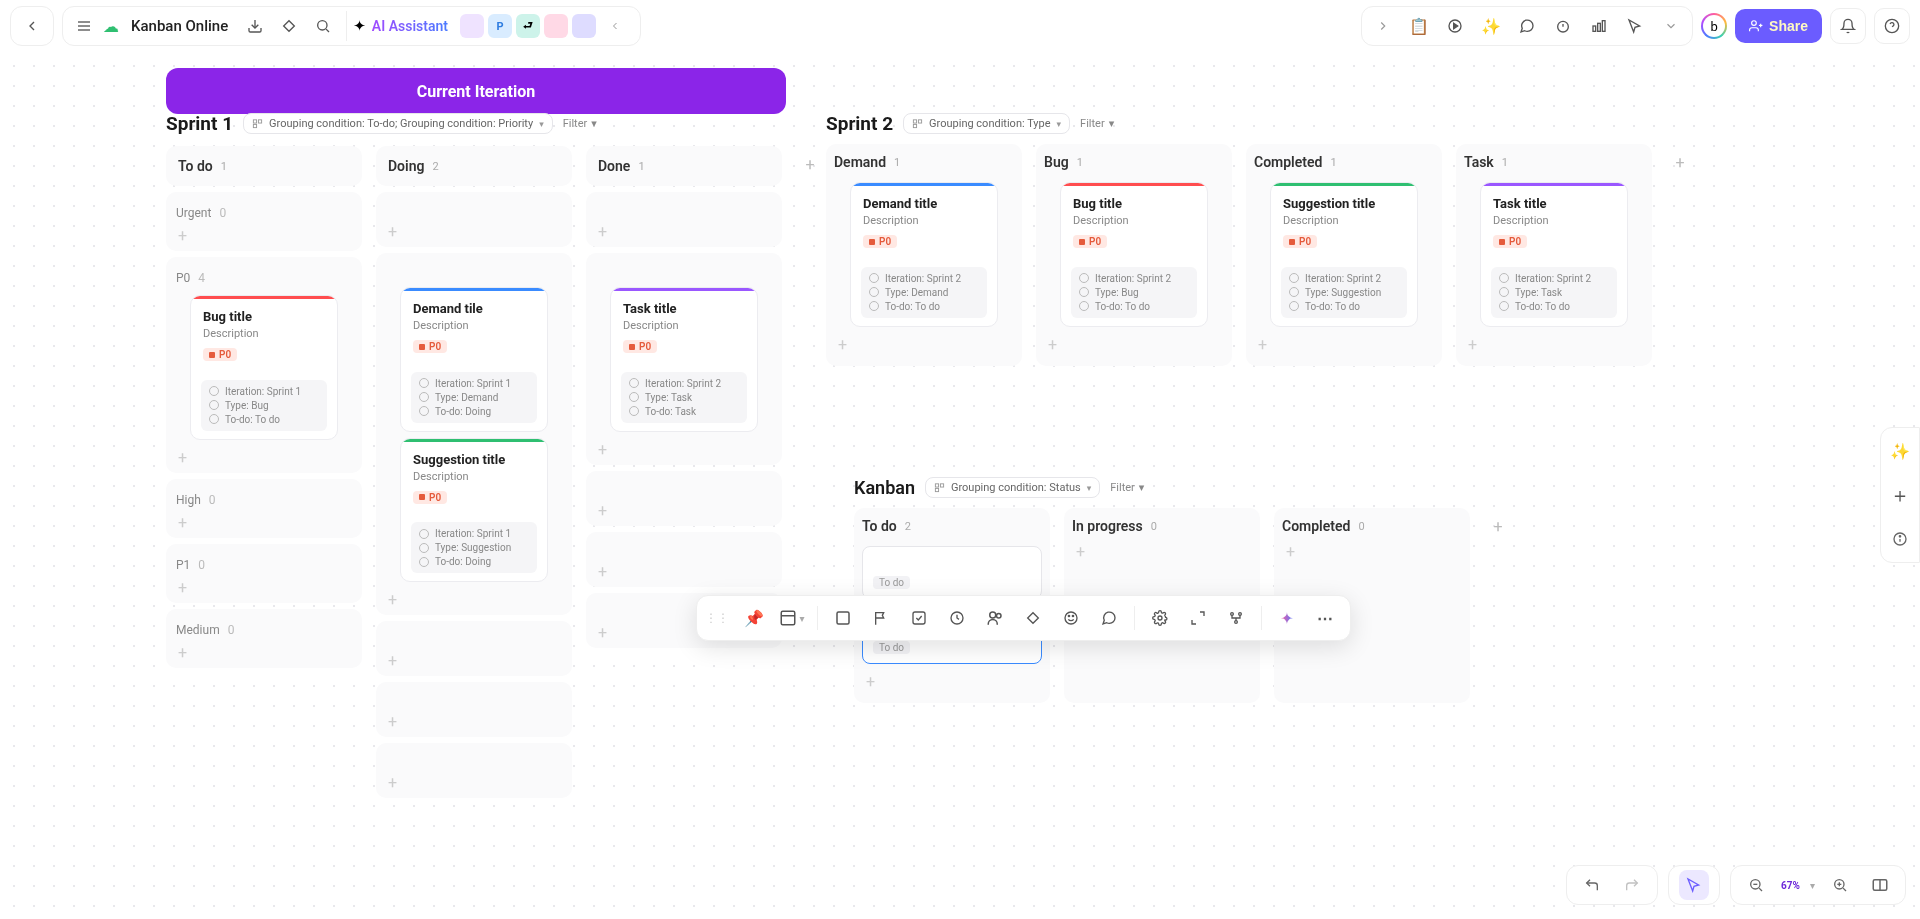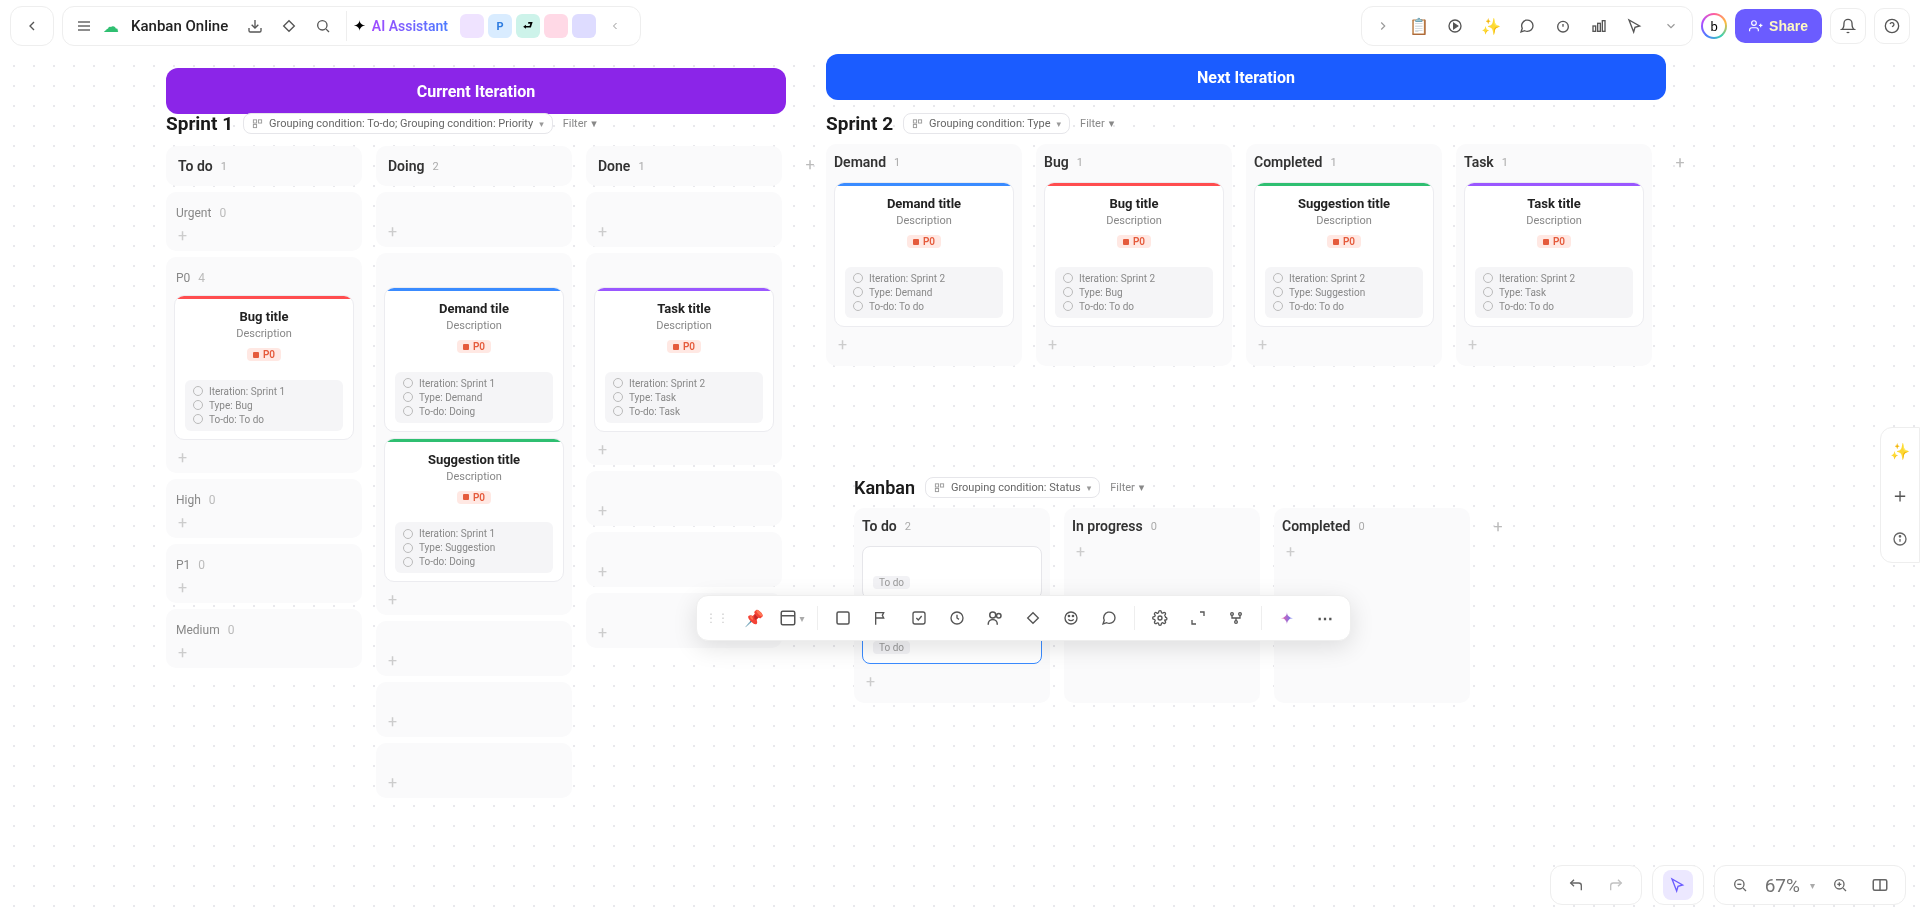--- a/index.html
+++ b/index.html
@@ -42,21 +42,21 @@
   
   .board { position:absolute; display:flex; gap:14px; }
   .col { width:196px; background:#fafafb; border-radius:10px; padding:10px 8px; display:flex; flex-direction:column; }
   .col-header { display:flex; align-items:center; gap:8px; font-size:14px; font-weight:600; color:#333; padding-bottom:6px;}
   .col-count { font-size:11px; color:#aaa; font-weight:400;}
   .section-label { font-size:12px; color:#888; padding:6px 2px 4px; display:flex; gap:8px; align-items:center;}
   .section-count { color:#bbb; }
   .add-row { color:#ccc; font-size:16px; padding:2px 4px; cursor:pointer; }
   .add-col { width:28px; height:28px; display:flex; align-items:center; justify-content:center; color:#bbb; border-radius:8px; cursor:pointer; margin-top:4px;}
   
-  .card { background:#fff; border:1px solid #ececf0; border-radius:10px; margin:6px 0; overflow:hidden; cursor:pointer;text-align:center; }
+  .card { background:#fff; border:1px solid #ececf0; border-radius:10px; margin:6px 16px; overflow:hidden; cursor:pointer; }
   .card-stripe { height:3px; }
   .card-body { padding:10px 12px 10px; }
   .card-title { font-size:13px; font-weight:700; color:#222; }
   .card-desc { font-size:11px; color:#888; margin-top:3px;}
   .badge { display:inline-flex; align-items:center; gap:4px; background:#ffe8e3; color:#e55b3c; border-radius:4px; padding:1px 6px; font-size:10px; font-weight:600; margin-top:8px;}
   .badge .sq { width:6px; height:6px; background:#e55b3c; border-radius:1px; }
   .card-meta { background:#f5f5f7; border-radius:6px; margin:8px 10px 8px; padding:6px 8px; font-size:10px; color:#888; display:flex; flex-direction:column; gap:3px;}
   .meta-row { display:flex; gap:6px; align-items:center;}
   .meta-ic { width:10px; height:10px; border:1px solid #bbb; border-radius:50%; flex-shrink:0;}
   
@@ -73,21 +73,21 @@
   
   .float-toolbar { position:absolute; left:600px; top:543px; background:#fff; border:1px solid #eee; box-shadow:0 6px 24px rgba(0,0,0,.12); border-radius:12px; height:46px; display:flex; align-items:center; padding:0 8px; gap:4px; z-index:40;}
   .ft-ic { width:34px; height:34px; display:flex; align-items:center; justify-content:center; border-radius:8px; color:#555; cursor:pointer; }
   .ft-sep { width:1px; height:24px; background:#eee; margin:0 4px;}
   .ft-handle { cursor:grab; color:#ccc; font-size:12px; padding-right:4px;}
   
   .right-tools { position:absolute; right:0; top:375px; width:40px; background:#fff; border:1px solid #eee; border-radius:12px 0 0 12px; display:flex; flex-direction:column; align-items:center; padding:8px 0; gap:14px;}
   
   .zoom-bar { position:absolute; right:14px; bottom:14px; display:flex; align-items:center; gap:10px;}
   .zoom-group { background:#fff; border:1px solid #eee; border-radius:12px; height:40px; display:flex; align-items:center; padding:0 10px; gap:10px;}
-  .zoom-text { font-size:19px; color:#737373; }
+  .zoom-text { font-size:10px; color:#6d28d9;font-weight:bold; }
   
   .stripe-red { background:#ff4d4f; }
   .stripe-blue { background:#3a8bff; }
   .stripe-purple { background:#9a57ff; }
   .stripe-green { background:#2fbf71; }
   
   svg { display:block; }
   .chev { font-size:10px; color:#aaa; }
   .logo-ring { width:26px; height:26px; border-radius:50%; background:conic-gradient(#ff5ca0,#ffba3b,#3ad1b0,#4b7bff,#b04bff,#ff5ca0); padding:2px; display:flex; align-items:center; justify-content:center;}
   .logo-ring-inner{ width:100%; height:100%; border-radius:50%; background:#fff; display:flex; align-items:center; justify-content:center; font-size:13px;}
@@ -296,23 +296,20 @@
       <rect x="6" y="12" width="5" height="4"></rect>
     </svg>
 </div>
 
 <div class="canvas">
   <div class="canvas-inner">
 
     <div class="banner banner-current">
         <span>Current Iteration</span>
       </div>
-    <div class="banner banner-next">
-        <span>Next Iteration</span>
-      </div>
 
     <div class="sprint-header" style="left:70px; top:60px;">
       <span class="sprint-title">Sprint 1</span>
       <div class="pill">
         <svg width="11" height="11" viewBox="0 0 24 24" stroke="#999" fill="none" stroke-width="2">
             <rect x="3" y="4" width="7" height="7"></rect>
             <rect x="14" y="4" width="7" height="7"></rect>
             <rect x="3" y="14" width="7" height="7"></rect>
           </svg>
         <span>Grouping condition: To-do; Grouping condition: Priority</span>

